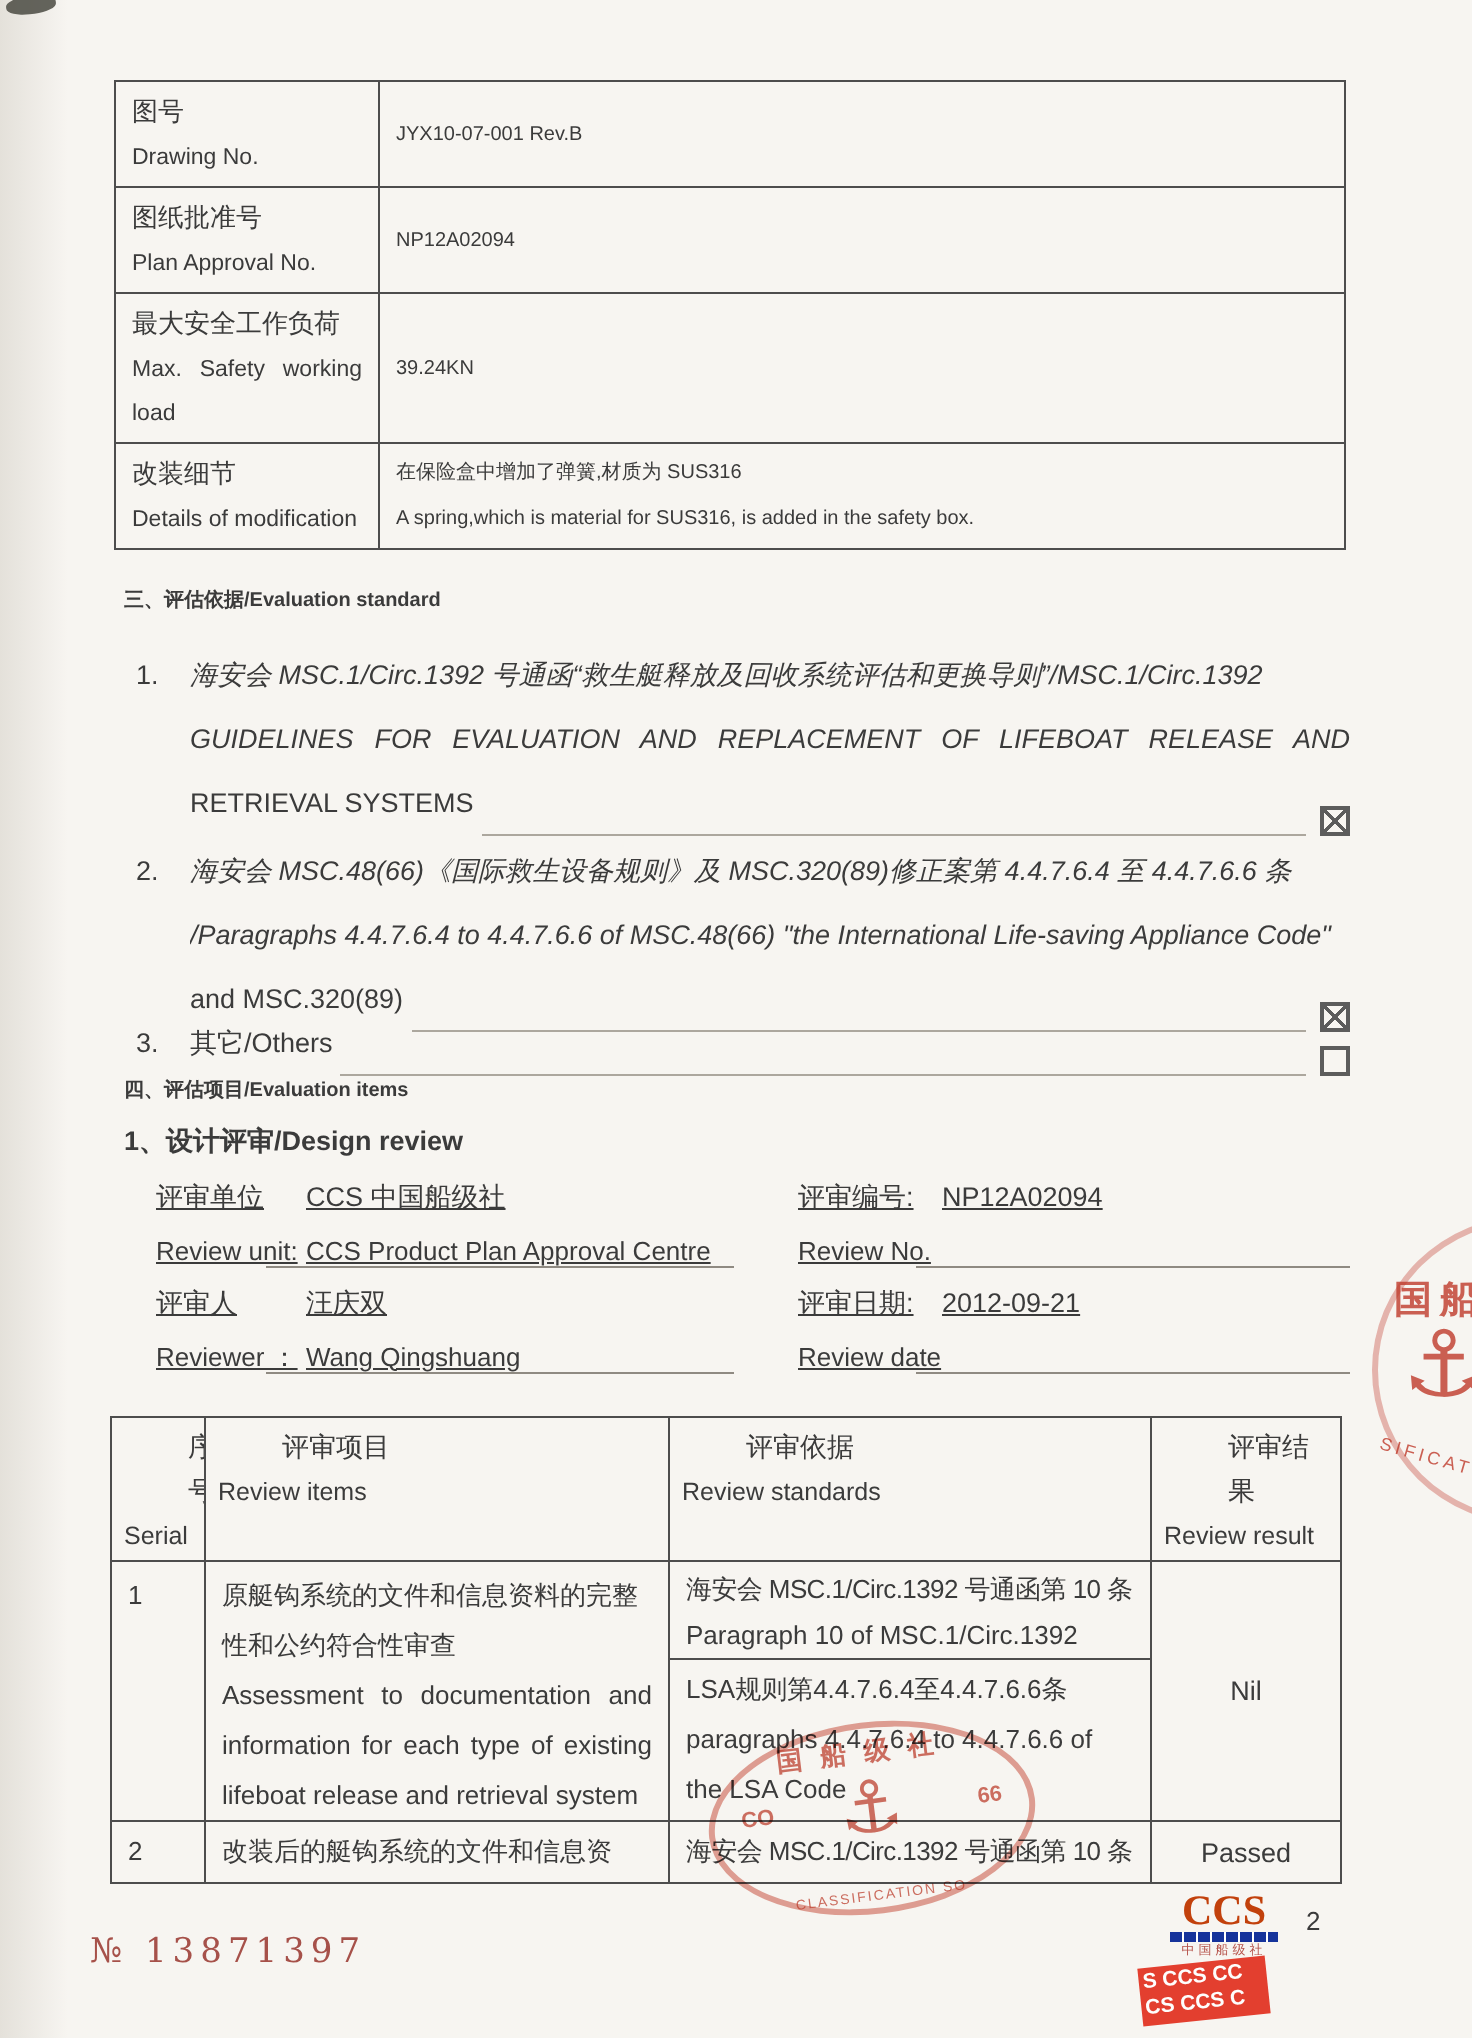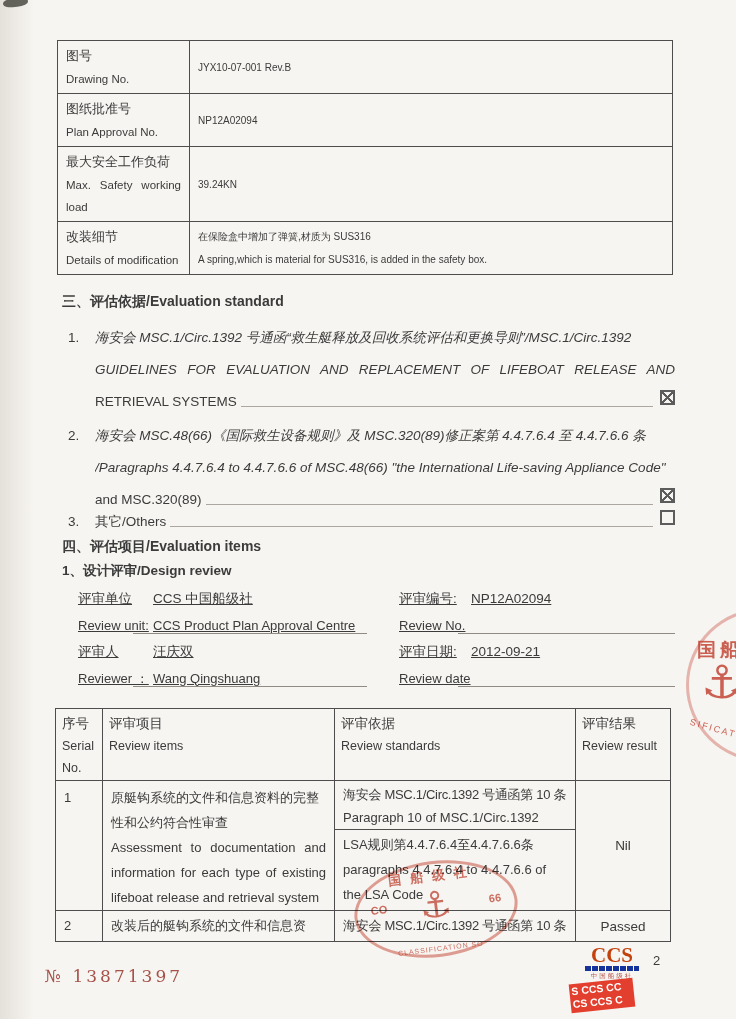--- a/index.html
+++ b/index.html
@@ -18,30 +18,30 @@
   
   table.info-table{position:absolute;left:57px;top:40px;width:616px;border-collapse:collapse;table-layout:fixed;}
   table.info-table td{border:1px solid #4d4d4d;vertical-align:middle;padding:3px 8px;}
   td.c-label{width:115px;}
   .lbl-cn{font-size:13px;line-height:24px;white-space:nowrap;}
   .lbl-en{font-size:11.5px;line-height:22px;text-align:justify;}
   .val{font-size:10px;line-height:23px;}
   tr.r1{height:52px;} tr.r2{height:50px;} tr.r3{height:73px;} tr.r4{height:48px;}
 
   
-  .heading{position:absolute;left:62px;font-size:14px;font-weight:bold;white-space:nowrap;}
+  .heading{position:absolute;left:62px;font-size:10px;font-weight:bold;white-space:nowrap;}
   .h-std{top:293px;} .h-items{top:538px;} .h-design{top:562px;font-size:13.5px;}
 
   
   .std-item{position:absolute;left:62px;width:613px;font-size:13.5px;line-height:32px;}
   .std-item .num{position:absolute;left:6px;top:0;width:24px;}
   .std-item .lines{margin-left:33px;}
   .std-item .line{white-space:nowrap;overflow:hidden;font-style:italic;}
   .line.j{text-align:justify;text-align-last:justify;white-space:normal;}
-  .lastline{display:flex;align-items:flex-start;}
+  .lastline{display:flex;align-items:flex-end;}
   .lastline .txt{white-space:nowrap;}
   .fill{flex:1;border-bottom:1px solid #aca79e;height:20px;margin:0 7px 0 4px;}
   .checkbox{width:15px;height:15px;border:2px solid #5c5c5c;box-sizing:border-box;flex:0 0 15px;margin-top:4px;}
   .checkbox.checked{background-image:
      linear-gradient(45deg,transparent 44%,#5c5c5c 44%,#5c5c5c 56%,transparent 56%),
      linear-gradient(-45deg,transparent 44%,#5c5c5c 44%,#5c5c5c 56%,transparent 56%);}
   .it1{top:322px;} .it2{top:420px;} .it3{top:506px;}
 
   
   .review-block{position:absolute;left:78px;top:586px;width:614px;
@@ -54,21 +54,21 @@
   .u3{left:458px;top:633px;width:217px;} .u4{left:458px;top:686px;width:217px;}
 
   
   .eval-table{position:absolute;left:55px;top:708px;width:614px;
     display:grid;grid-template-columns:47px 232px 241px 94px;grid-template-rows:72px 130px 30px;
     border:1px solid #4d4d4d;font-size:13px;}
   .eval-table > div{border-right:1px solid #4d4d4d;border-bottom:1px solid #4d4d4d;box-sizing:border-box;overflow:hidden;}
   .eval-table > div:nth-child(4n){border-right:none;}
   .eval-table > div.last-row{border-bottom:none;}
   .hcell{padding:4px 6px;line-height:22px;}
-  .hcell .cn{font-size:13.5px;}
+  .hcell .cn{font-size:13.5px;margin-left:32px;}
   .hcell .en{font-size:12.5px;}
   .cell-pad{padding:4px 8px;line-height:25px;}
   .item-en{text-align:justify;font-size:13px;line-height:25px;}
   .std-cell{display:flex;flex-direction:column;padding:0;}
   .std-sub1{height:49px;border-bottom:1px solid #4d4d4d;padding:2px 8px;line-height:23px;box-sizing:border-box;}
   .std-sub2{flex:1;padding:2px 8px;line-height:25px;}
   .result-cell{display:flex;align-items:center;justify-content:center;font-size:13.5px;}
   .one-line{line-height:29px;white-space:nowrap;padding:0 8px;}
   .tight{letter-spacing:-0.3px;}
 

